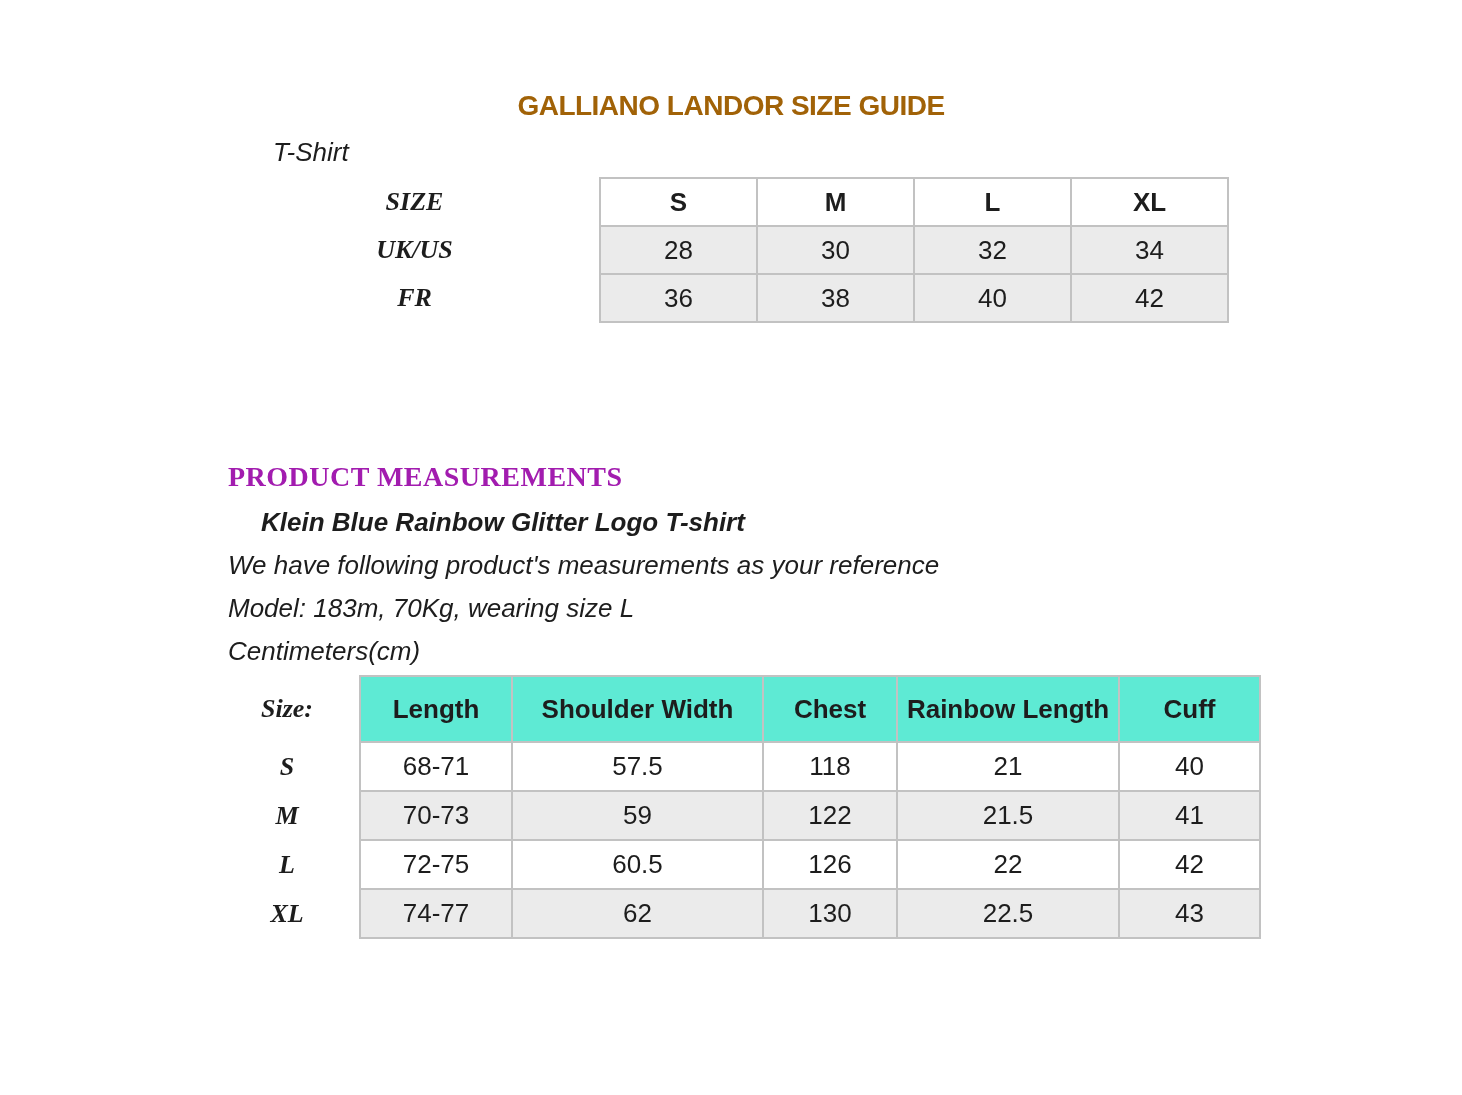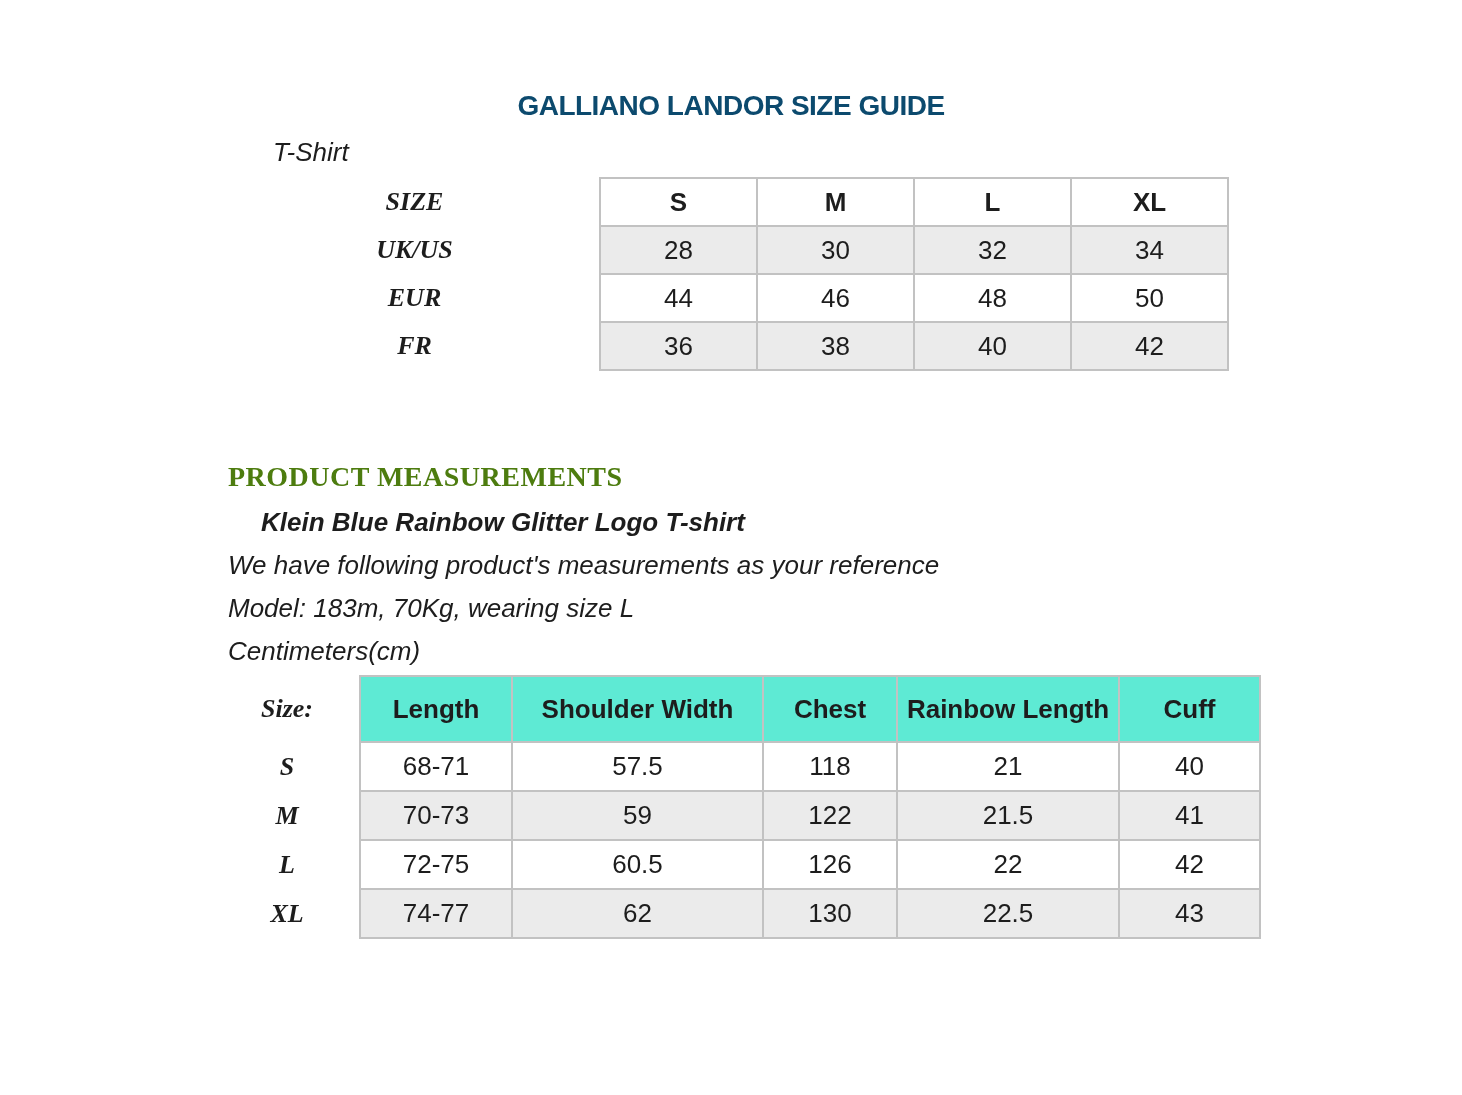--- a/index.html
+++ b/index.html
@@ -15,37 +15,37 @@
 
   
   .doc-title {
     position: absolute;
     top: 90px; left: 0;
     width: 100%;
     text-align: center;
     font-weight: 700;
     font-size: 28px;
     letter-spacing: -0.5px;
-    color: #0c4a6e;
+    color: #a16207;
   }
   .product-type {
     position: absolute;
     top: 137px; left: 241px;
     font-style: italic;
     font-size: 26px;
     margin-left: 32px;
   }
   .pm-heading {
     position: absolute;
     top: 461px; left: 228px;
     font-family: "Liberation Serif", serif;
     font-weight: 700;
     font-size: 28px;
     letter-spacing: 0.5px;
-    color: #4d7c0f;
+    color: #a21caf;
   }
   .pm-product {
     position: absolute;
     top: 507px; left: 228px;
     font-weight: 700;
     font-style: italic;
     font-size: 26px;
     margin-left: 33px;
   }
   .pm-line { position: absolute; left: 228px; font-style: italic; font-size: 26px; }
@@ -106,27 +106,20 @@
         <td>L</td>
         <td>XL</td>
       </tr>
       <tr class="shade">
         <td class="label">UK/US</td>
         <td>28</td>
         <td>30</td>
         <td>32</td>
         <td>34</td>
       </tr>
-      <tr>
-        <td class="label">EUR</td>
-        <td>44</td>
-        <td>46</td>
-        <td>48</td>
-        <td>50</td>
-      </tr>
       <tr class="shade">
         <td class="label">FR</td>
         <td>36</td>
         <td>38</td>
         <td>40</td>
         <td>42</td>
       </tr>
     </tbody>
   </table>
 

